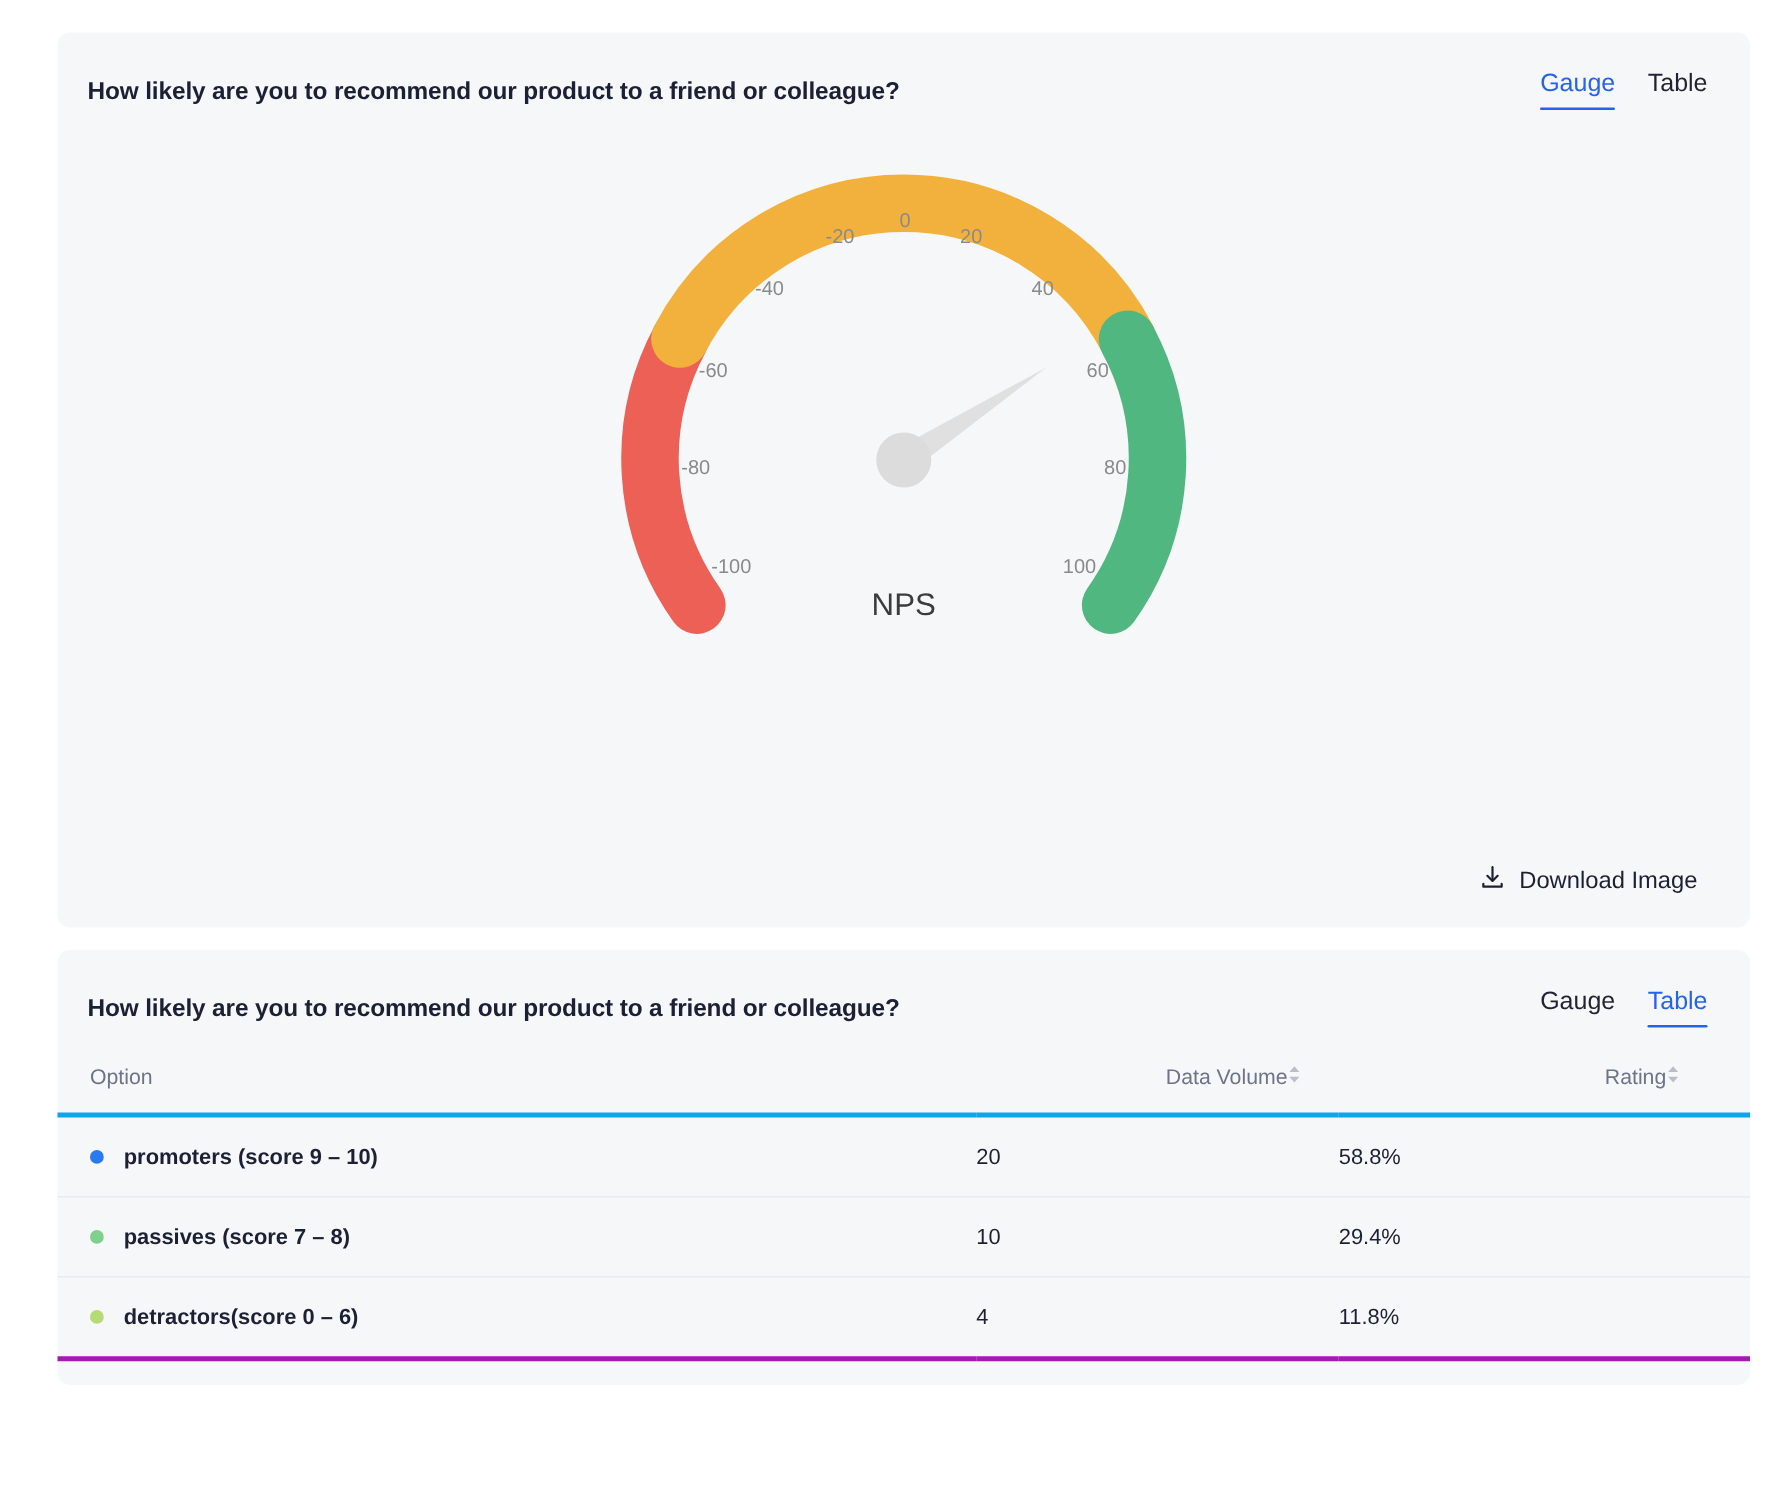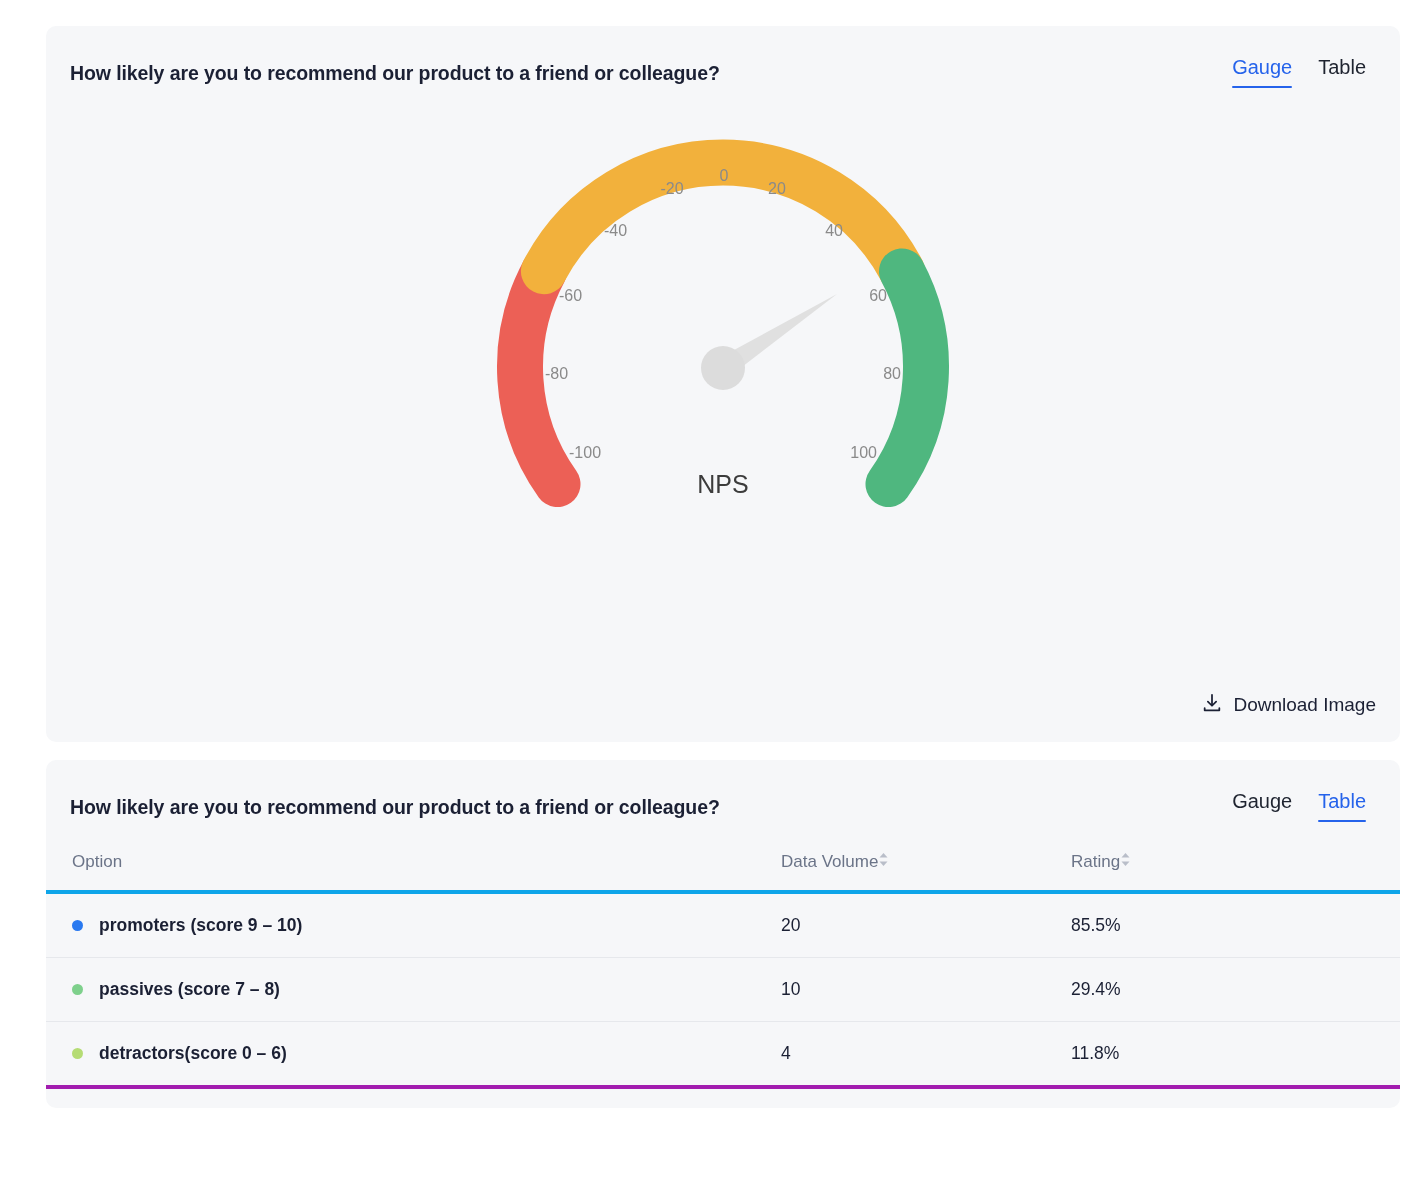--- a/index.html
+++ b/index.html
@@ -106,21 +106,21 @@
   }
   .tick-text {
     font-size: 16px;
     fill: #8a8a8a;
     font-family: "Liberation Sans", sans-serif;
   }
 
   
   .download-row {
     position: absolute;
-    right: 24px;
+    right: 42px;
     bottom: 24px;
     display: flex;
     align-items: center;
     gap: 10px;
     cursor: pointer;
   }
   .download-label {
     font-size: 19px;
     color: #1b2034;
   }
@@ -138,21 +138,21 @@
     color: #6b7488;
     padding: 12px 0 18px 0;
     border-bottom: 4px solid #0ea5e9;
   }
   .tbl th.c-option { padding-left: 26px; width: 735px; }
   .tbl th.c-vol { width: 290px; }
   .tbl th.c-rate { padding-right: 26px; }
   .th-inner {
     display: flex;
     align-items: center;
-    justify-content: flex-start;
+    justify-content: flex-end;
     padding-right: 30px;
   }
   .tbl td {
     font-size: 17.5px;
     color: #1b2034;
     padding: 21px 0;
     border-bottom: 1px solid #e6e8ec;
   }
   .tbl tr:last-child td { border-bottom: 4px solid #a21caf; }
   .tbl td.c-option { padding-left: 26px; }
@@ -263,21 +263,21 @@
       </thead>
       <tbody>
         <tr>
           <td class="c-option">
             <span class="opt-cell">
               <span class="dot" style="background: rgb(41, 121, 240);"></span>
               <span>promoters (score 9 – 10)</span>
             </span>
           </td>
           <td>20</td>
-          <td class="c-rate">85.5%</td>
+          <td class="c-rate">58.8%</td>
         </tr>
         <tr>
           <td class="c-option">
             <span class="opt-cell">
               <span class="dot" style="background: rgb(126, 208, 140);"></span>
               <span>passives (score 7 – 8)</span>
             </span>
           </td>
           <td>10</td>
           <td class="c-rate">29.4%</td>

